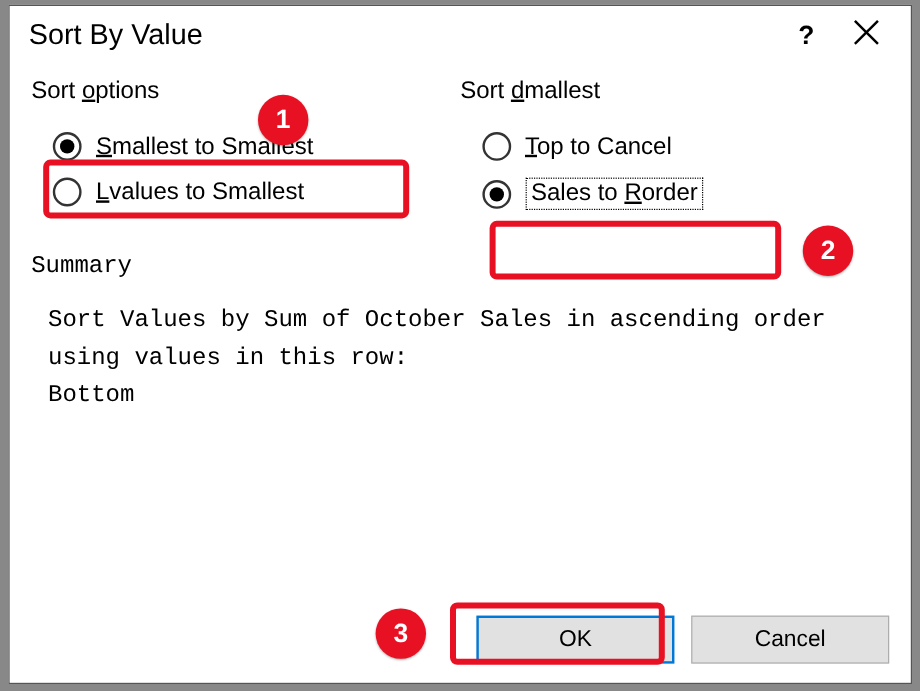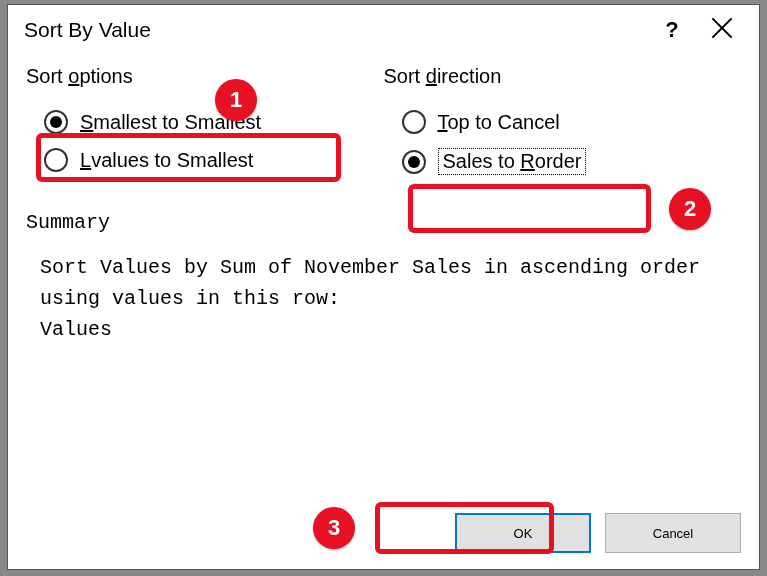--- a/index.html
+++ b/index.html
@@ -25,21 +25,21 @@
       border: 1px solid #555;
     }
     .titlebar {
       height: 50px;
       display: flex;
       align-items: center;
       padding: 0 12px 0 16px;
     }
     .title {
       flex: 1;
-      font-size: 21px;
+      font-size: 24px;
       color: #000;
     }
     .title-help {
       width: 50px;
       text-align: center;
       font-size: 22px;
       font-weight: bold;
       cursor: pointer;
     }
     .title-close {
@@ -117,25 +117,25 @@
     }
     .button-row {
       position: absolute;
       bottom: 16px;
       right: 18px;
       display: flex;
       gap: 14px;
       align-items: center;
     }
     .btn {
-      width: 136px;
+      width: 165px;
       height: 40px;
       background: #e1e1e1;
       border: 1px solid #adadad;
-      font-size: 13px;
+      font-size: 19px;
       font-family: inherit;
       cursor: pointer;
       text-align: center;
     }
     .btn.primary {
       border: 2px solid #0078d7;
     }
     
     .hl {
       position: absolute;
@@ -186,39 +186,39 @@
           <span class="radio-label"><span class="underline">S</span><span>mallest to Smallest</span></span>
         </div>
         <div class="radio-row">
           <div class="radio-circle"></div>
           <span class="radio-label"><span class="underline">L</span><span>values to Smallest</span></span>
         </div>
       </div>
 
       <div class="col">
         <span class="group-label">
-          <span>Sort </span><span class="underline">d</span><span>irection</span>
+          <span>Sort </span><span class="underline">d</span><span>mallest</span>
         </span>
         <div class="radio-row">
           <div class="radio-circle"></div>
           <span class="radio-label"><span class="underline">T</span><span>op to Cancel</span></span>
         </div>
         <div class="radio-row">
           <div class="radio-circle checked"></div>
           <span class="radio-label focus-dotted"><span>Sales to </span><span class="underline">R</span><span>order</span></span>
         </div>
       </div>
     </div>
 
     <div class="summary-section">
       <span class="group-label">Summary</span>
       <div class="summary-text">
-        <div>Sort Values by Sum of November Sales in ascending order</div>
+        <div>Sort Values by Sum of October Sales in ascending order</div>
         <div>using values in this row:</div>
-        <div>Values</div>
+        <div>Bottom</div>
       </div>
     </div>
   </div>
 
   <div class="button-row">
     <button class="btn primary">OK</button>
     <button class="btn">Cancel</button>
   </div>
 
   <div class="hl" style="left:28px; top:128px; width:305px; height:49px;"></div>

